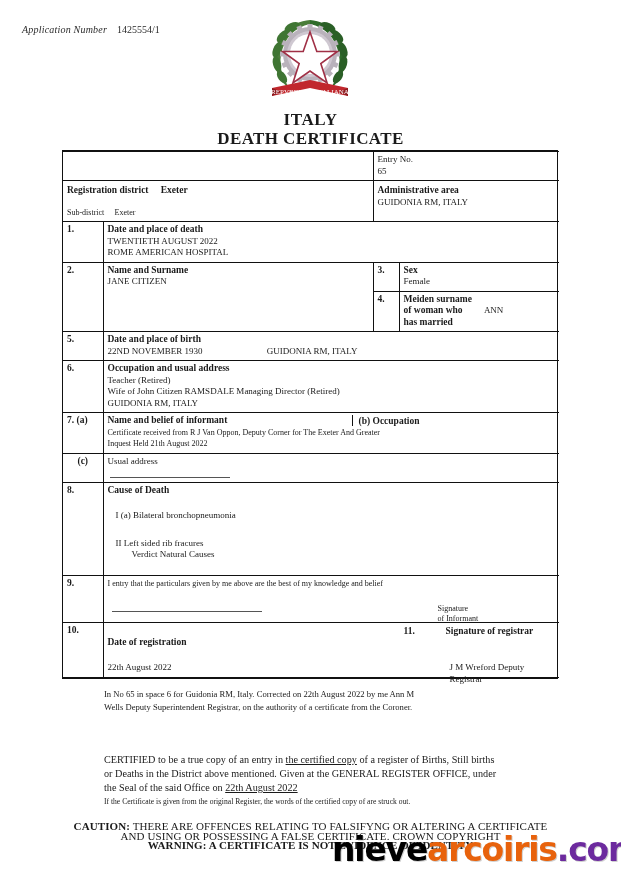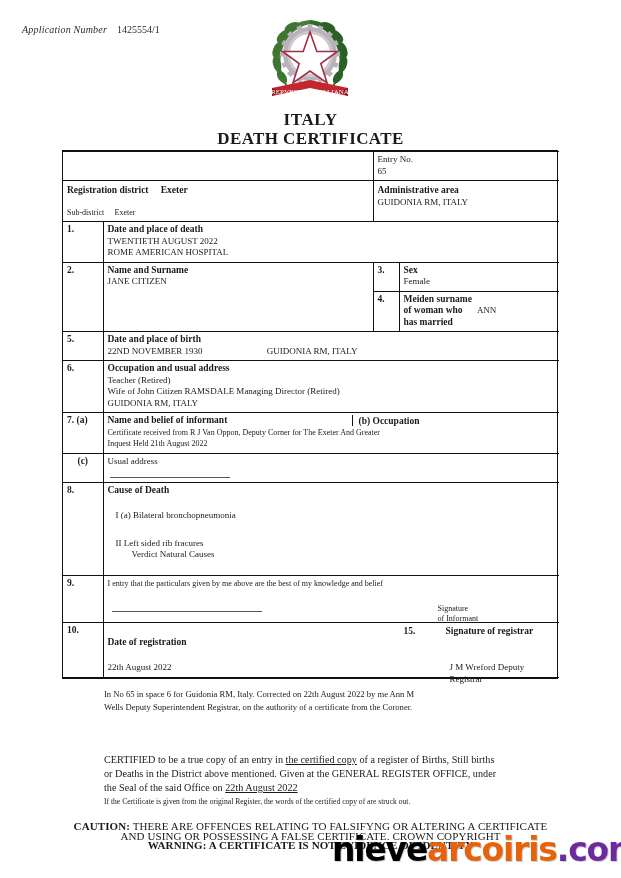--- a/index.html
+++ b/index.html
@@ -349,21 +349,21 @@
         <div class="cell">&nbsp;</div>
       </td>
       <td>
         <div class="cell"><span class="num">4.</span></div>
       </td>
       <td class="no-right no-left">
         <div class="cell">
           <div class="lbl-b">Meiden surname</div>
           <div>
             <span class="lbl-b">of woman who</span>
-            <span class="val-t" style="margin-left:12px">ANN</span>
+            <span class="val-t" style="margin-left:19px">ANN</span>
           </div>
           <div class="lbl-b">has married</div>
         </div>
       </td>
     </tr>
 
     <tr>
       <td class="no-left">
         <div class="cell"><span class="num">5.</span></div>
       </td>
@@ -452,21 +452,21 @@
       </td>
     </tr>
 
     <tr>
       <td class="no-left thick-top">
         <div class="cell"><span class="num">10.</span></div>
       </td>
       <td colspan="3" class="no-right no-left thick-top" style="height:42px">
         <div class="cell" style="position:relative; padding-top:14px">
           <span class="lbl-b">Date of registration</span>
-          <span style="position:absolute; left:300px; top:3px;" class="num">15.</span>
+          <span style="position:absolute; left:300px; top:3px;" class="num">11.</span>
           <span style="position:absolute; left:342px; top:3px;" class="lbl-b">Signature of registrar</span>
           <div style="position:relative; margin-top:14px">
             <span class="val-t">22th August 2022</span>
             <span style="position:absolute; left:342px; top:0;" class="val-t">J M Wreford Deputy Registrar</span>
           </div>
         </div>
       </td>
     </tr>
   </tbody>
     </table>

